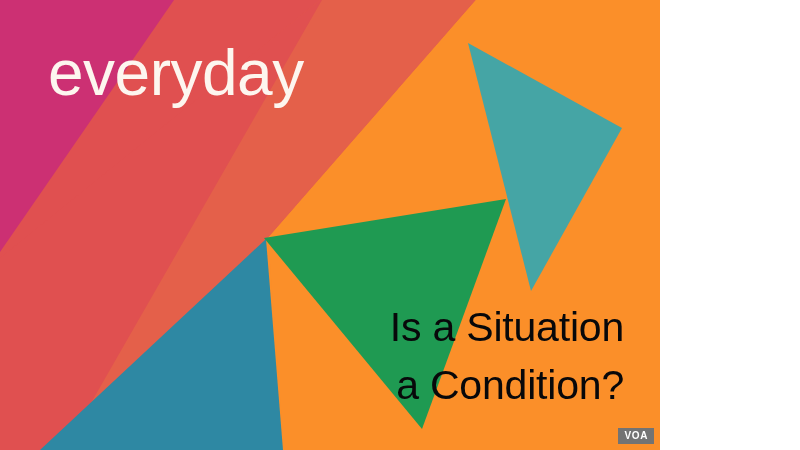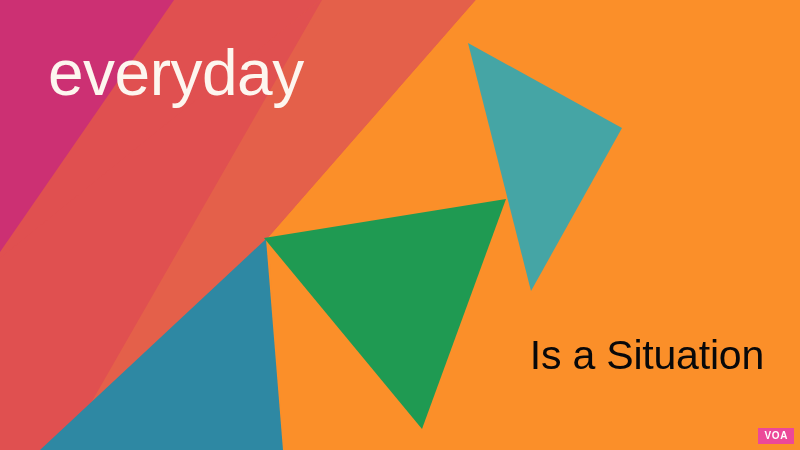--- a/index.html
+++ b/index.html
@@ -2,21 +2,21 @@
 <html><head>
 <meta charset="utf-8">
 <style>
   html, body {
     margin: 0;
     padding: 0;
     background: #ffffff;
   }
   #stage {
     position: relative;
-    width: 800px;
+    width: 660px;
     height: 450px;
     overflow: hidden;
     font-family: "Liberation Sans", sans-serif;
     background: #fb8f29;
   }
   #bg-svg {
     position: absolute;
     top: 0;
     left: 0;
     width: 800px;
@@ -41,30 +41,29 @@
     position: absolute;
     right: 36px;
     top: 298px;
     text-align: right;
     color: #08080a;
     font-size: 41px;
     font-weight: 400;
     line-height: 1.42;
     letter-spacing: -0.2px;
     white-space: nowrap;
-    margin-top: 28px;
   }
   .title-line {
     display: block;
   }
   .voa-logo {
     position: absolute;
     right: 6px;
     bottom: 6px;
-    background: #ec4899;
+    background: #737373;
     color: #ffffff;
     font-size: 10px;
     font-weight: 700;
     letter-spacing: 0.6px;
     padding: 3px 6px 3px 7px;
     line-height: 1;
     font-family: "Liberation Sans", sans-serif;
   }
 </style>
 </head>
@@ -84,17 +83,18 @@
     <polygon points="468,43 622,128 531,291" fill="#45a5a5"></polygon>
     <polygon points="264,238 506,199 422,429" fill="#1f9a52"></polygon>
   </svg>
 
   <div class="brand-block">
     <span class="brand-line">everyday</span>
   </div>
 
   <div class="title-block">
     <span class="title-line">Is a Situation</span>
+    <span class="title-line">a Condition?</span>
   </div>
 
   <div class="voa-logo">VOA</div>
 
 </div>
 
 </body></html>

